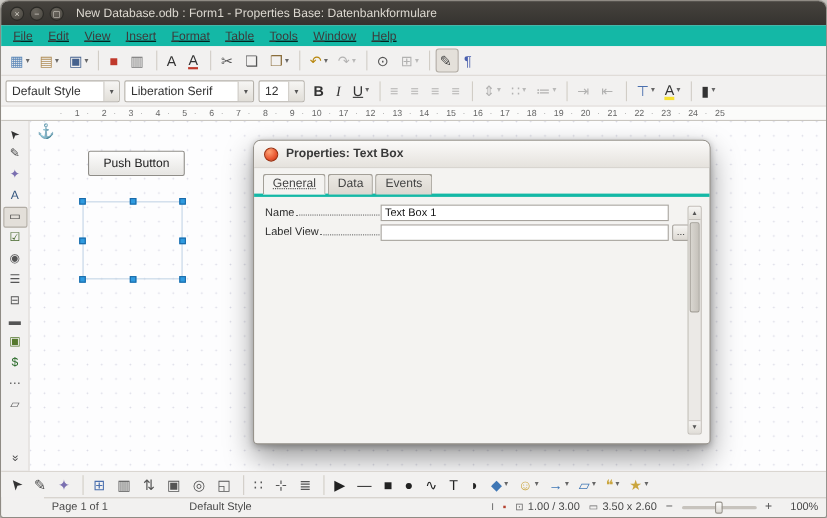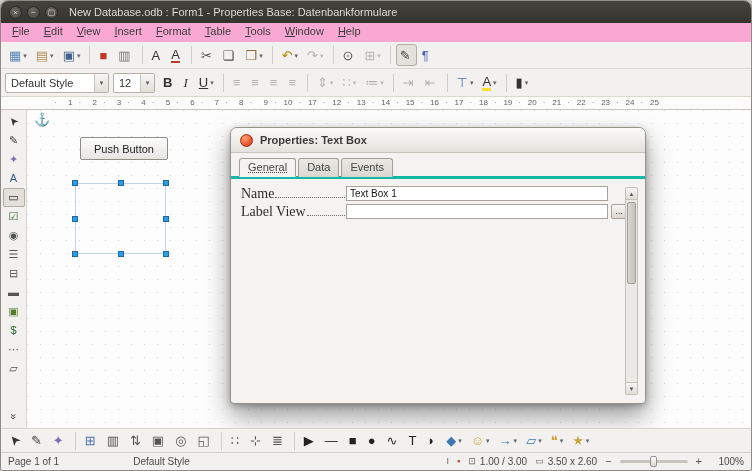--- a/index.html
+++ b/index.html
@@ -6,21 +6,21 @@
   *{box-sizing:border-box;}
   .stage{width:752px;height:471px;position:relative;}
   .window{position:absolute;inset:0;border:1px solid #8f8b84;border-radius:8px 8px 3px 3px;overflow:hidden;background:#f2f1f0;box-shadow:0 2px 8px rgba(0,0,0,.35);display:flex;flex-direction:column;}
 
   
   .titlebar{height:22px;flex:none;background:linear-gradient(#46433e,#35332f);display:flex;align-items:center;padding:0 8px;gap:5px;color:#dcd8d0;}
   .winbtn{width:13px;height:13px;border-radius:50%;background:radial-gradient(circle at 35% 30%,#6b675f,#47443e);border:1px solid #2b2a26;color:#d8d4cb;font-size:8px;line-height:11px;text-align:center;flex:none;}
   .title-text{font-size:11px;margin-left:6px;white-space:nowrap;overflow:hidden;}
 
   
-  .menubar{height:19px;flex:none;display:flex;padding-left:4px;background:#f9a8d4;}
+  .menubar{height:19px;flex:none;display:flex;align-items:center;padding-left:4px;background:#14b8a6;text-decoration:underline;}
   .menu-item{display:inline-block;font-size:11px;color:#3c3c3c;padding:2px 7px;}
   .menu-item::first-letter{text-decoration:underline;}
 
   
   .toolbar{flex:none;display:flex;align-items:center;padding:1px 4px;background:#f2f1f0;gap:1px;}
   .toolbar.std{height:27px;border-bottom:1px solid #dcd8d2;}
   .toolbar.fmt{height:28px;border-bottom:1px solid #dcd8d2;}
   .tb-icon{height:22px;display:inline-flex;align-items:center;justify-content:center;padding:0 3px;border-radius:3px;font-size:13px;color:#555;flex:none;border:1px solid transparent;}
   .tb-icon .g{line-height:1;}
   .tb-icon .caret{font-size:7px;color:#666;margin-left:2px;line-height:1;}
@@ -63,35 +63,35 @@
   .dialog{position:absolute;left:203px;top:17px;width:416px;height:277px;background:#f4f3f1;border:1px solid #97938c;border-radius:7px 7px 4px 4px;box-shadow:0 12px 26px rgba(0,0,0,.40),0 2px 6px rgba(0,0,0,.25);display:flex;flex-direction:column;}
   .dlg-titlebar{height:25px;flex:none;border-radius:6px 6px 0 0;background:linear-gradient(#fbfaf9,#e5e2dd);border-bottom:1px solid #c7c3bd;display:flex;align-items:center;padding:0 9px;gap:7px;}
   .dlg-dot{width:13px;height:13px;border-radius:50%;background:radial-gradient(circle at 35% 28%,#ffa274,#e8542f 62%,#b93413);border:1px solid #9c3212;flex:none;}
   .dlg-title{font-size:11px;font-weight:bold;color:#3a3a3a;}
   .dlg-tabs{flex:none;display:flex;gap:2px;padding:4px 8px 0;border-bottom:3px solid #14b8a6;}
   .tab{font-size:11px;color:#444;padding:2px 8px 3px;border:1px solid #a39f97;border-bottom:none;border-radius:3px 3px 0 0;background:linear-gradient(#ebe8e3,#dbd7d0);position:relative;top:1px;}
   .tab.active{background:#f4f3f1;border-bottom:1px solid #f4f3f1;text-decoration:underline dotted 1px;}
   .dlg-body{flex:1;position:relative;padding:6px 26px 6px 10px;}
   .prop-row{height:17.8px;display:flex;align-items:center;}
   .lblwrap{width:105px;flex:none;display:flex;align-items:baseline;overflow:hidden;}
-  .prop-label{font-size:14px;color:#2d2d2d;white-space:nowrap;font-family:Liberation Serif, serif;}
+  .prop-label{font-size:10px;color:#2d2d2d;white-space:nowrap;}
   .leader{flex:1;border-bottom:1px dotted #6b6b6b;height:1px;margin:0 1px 2px 1px;min-width:4px;}
   .field{width:262px;height:15px;flex:none;background:#fff;border:1px solid #a7a39d;display:flex;align-items:stretch;font-size:10px;}
   .field-text{flex:1;color:#141414;white-space:nowrap;overflow:hidden;padding:1px 0 0 3px;}
   .more-btn{width:16px;height:15px;margin-left:3px;flex:none;background:linear-gradient(#f7f6f4,#dcd8d1);border:1px solid #a7a39d;border-radius:2px;font-size:9px;line-height:12px;text-align:center;color:#333;visibility:hidden;}
   .prop-row.more .more-btn{visibility:visible;}
   .dlg-scroll{position:absolute;right:7px;top:8px;bottom:8px;width:13px;background:#ebe9e6;border:1px solid #c3bfb9;border-radius:2px;}
   .scr-btn{position:absolute;left:0;right:0;height:12px;font-size:6px;color:#555;text-align:center;line-height:12px;background:linear-gradient(#f6f5f3,#e0ddd7);}
   .scr-up{top:0;border-bottom:1px solid #c3bfb9;border-radius:2px 2px 0 0;}
   .scr-dn{bottom:0;border-top:1px solid #c3bfb9;border-radius:0 0 2px 2px;}
   .scr-thumb{position:absolute;left:1px;right:1px;top:14px;height:82px;background:linear-gradient(90deg,#d9d6d0,#c6c2bb);border:1px solid #a39f97;border-radius:2px;}
 
   
   .toolbar.bottom{height:24px;border-top:1px solid #d7d3ce;}
-  .statusbar{height:18px;flex:none;background:#f2f1f0;border-top:1px solid #d2cec8;display:flex;align-items:center;font-size:10px;color:#4a4a4a;padding:0 7px;gap:8px;}
+  .statusbar{height:18px;flex:none;background:#f2f1f0;border-top:1px solid #d2cec8;display:flex;align-items:center;font-size:10px;color:#4a4a4a;padding:0 7px;gap:8px;margin-left:39px;}
   .sb-style{margin-left:66px;}
   .sb-spacer{flex:1;}
   .sb-ic{font-size:9px;color:#666;line-height:1;}
   .sb-group{display:flex;align-items:center;gap:4px;white-space:nowrap;}
   .zoom-track{width:68px;height:3px;background:#c7c3bd;border-radius:2px;position:relative;}
   .zoom-thumb{position:absolute;left:30px;top:-4px;width:7px;height:11px;background:linear-gradient(#fdfdfc,#ddd9d3);border:1px solid #97938c;border-radius:2px;}
   .zoom-sign{font-size:11px;color:#555;line-height:1;}
   .sb-zoomval{width:34px;text-align:right;}
 </style>
 </head>
@@ -224,20 +224,24 @@
 
         <span class="tb-icon" style="color:#4a5fae">
           <span class="g">¶</span>
           <span class="caret"></span>
         </span>
       </div>
 
     <div class="toolbar fmt">
       <span class="combo c-style">
           <span class="cv">Default Style</span>
+          <span class="carw">▾</span>
+        </span>
+      <span class="combo c-font">
+          <span class="cv">Liberation Serif</span>
           <span class="carw">▾</span>
         </span>
       <span class="combo c-size">
           <span class="cv">12</span>
           <span class="carw">▾</span>
         </span>
       <span style="display:flex;align-items:center;gap:1px;">
 
           <span class="tb-icon bld" style="color:#333333">
             <span class="g">B</span>

